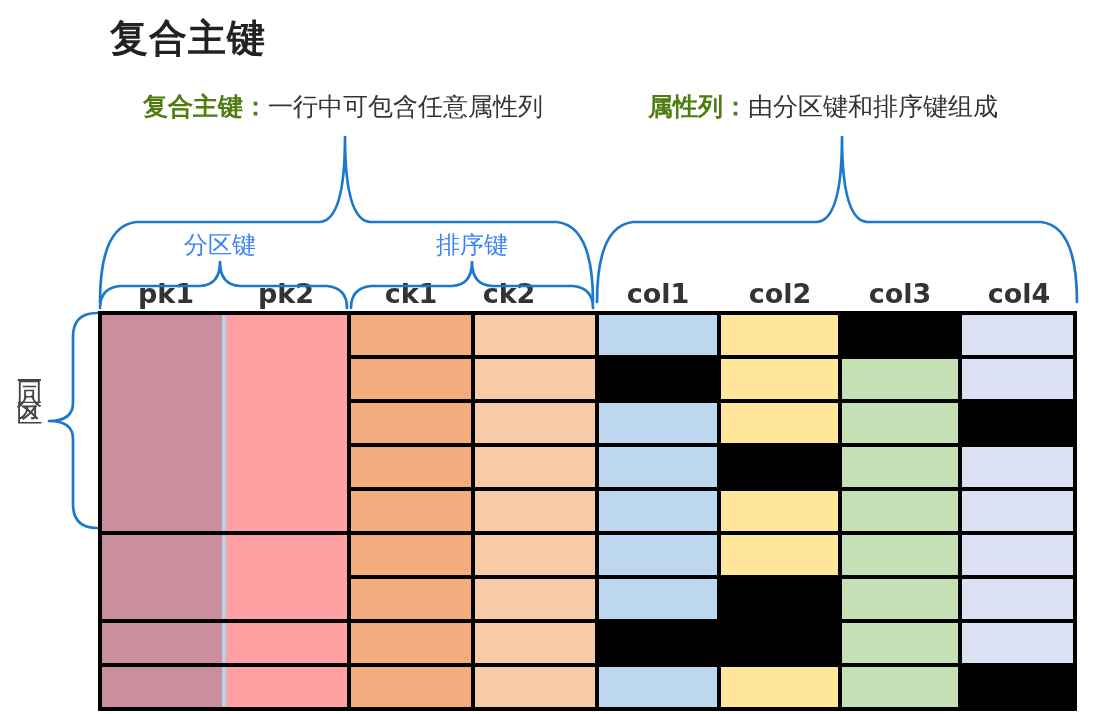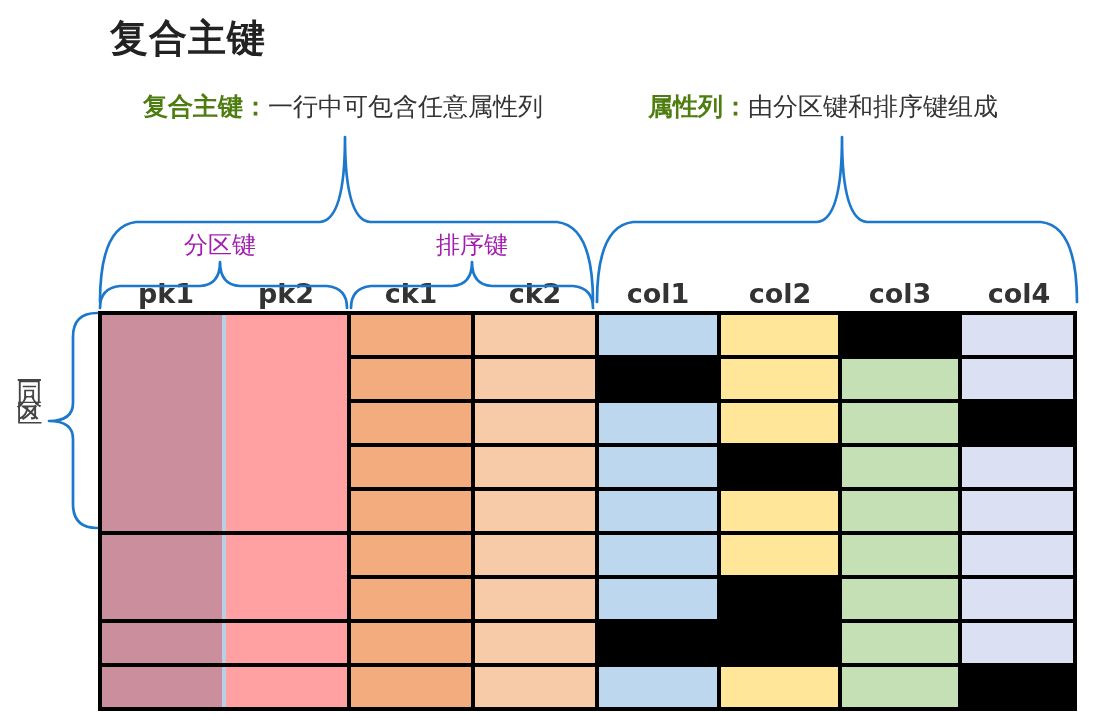--- a/index.html
+++ b/index.html
@@ -10,21 +10,21 @@
   }
   .abs{position:absolute;}
   #title{
     left:110px;top:13px;font-size:38px;font-weight:700;color:#222;
     letter-spacing:1px;
   }
   .annotation{top:90px;font-size:25px;color:#333;white-space:nowrap;}
   .annotation .pre{font-weight:700;color:#4d7c0f;}
   #annot-left{left:143px;}
   #annot-right{left:648px;}
-  .key-label{top:229px;font-size:24px;color:#a21caf;white-space:nowrap;transform:translateX(-50%);text-align:center;}
+  .key-label{top:229px;font-size:24px;color:#3b82f6;white-space:nowrap;transform:translateX(-50%);text-align:center;}
   #label-partition{left:220px;}
   #label-sort{left:472px;}
   #label-same-partition{
     left:15px;top:360px;width:30px;font-size:26px;color:#444;
     writing-mode:vertical-rl;text-orientation:upright;letter-spacing:7px;line-height:30px;
   }
   .col-header{
     top:279px;height:29px;line-height:29px;font-size:27px;font-weight:700;color:#333;
     transform:translateX(-50%);white-space:nowrap;
   }
@@ -57,21 +57,21 @@
 </div>
 
 <div id="label-partition" class="abs key-label">分区键</div>
 <div id="label-sort" class="abs key-label">排序键</div>
 <div id="label-same-partition" class="abs">同一分区</div>
 
 <div>
   <span class="abs col-header" style="left:166px">pk1</span>
   <span class="abs col-header" style="left:286px">pk2</span>
   <span class="abs col-header" style="left:411px">ck1</span>
-  <span class="abs col-header" style="left:535px">ck2</span>
+  <span class="abs col-header" style="left:509px">ck2</span>
   <span class="abs col-header" style="left:658px">col1</span>
   <span class="abs col-header" style="left:780px">col2</span>
   <span class="abs col-header" style="left:900px">col3</span>
   <span class="abs col-header" style="left:1019px">col4</span>
 </div>
 
 <svg id="braces" class="abs" width="1100" height="714" viewBox="0 0 1100 714">
   <g fill="none" stroke="#1b78cc" stroke-width="2.7" stroke-linecap="round" stroke-linejoin="round">
     <path d="M 100 302 Q 100 226 136 222 L 320 222 Q 345 220 345 137 Q 345 220 370 222 L 557 222 Q 593 226 593 302"></path>
     <path d="M 597 302 Q 597 226 633 222 L 817 222 Q 842 220 842 137 Q 842 220 867 222 L 1041 222 Q 1077 226 1077 302"></path>

